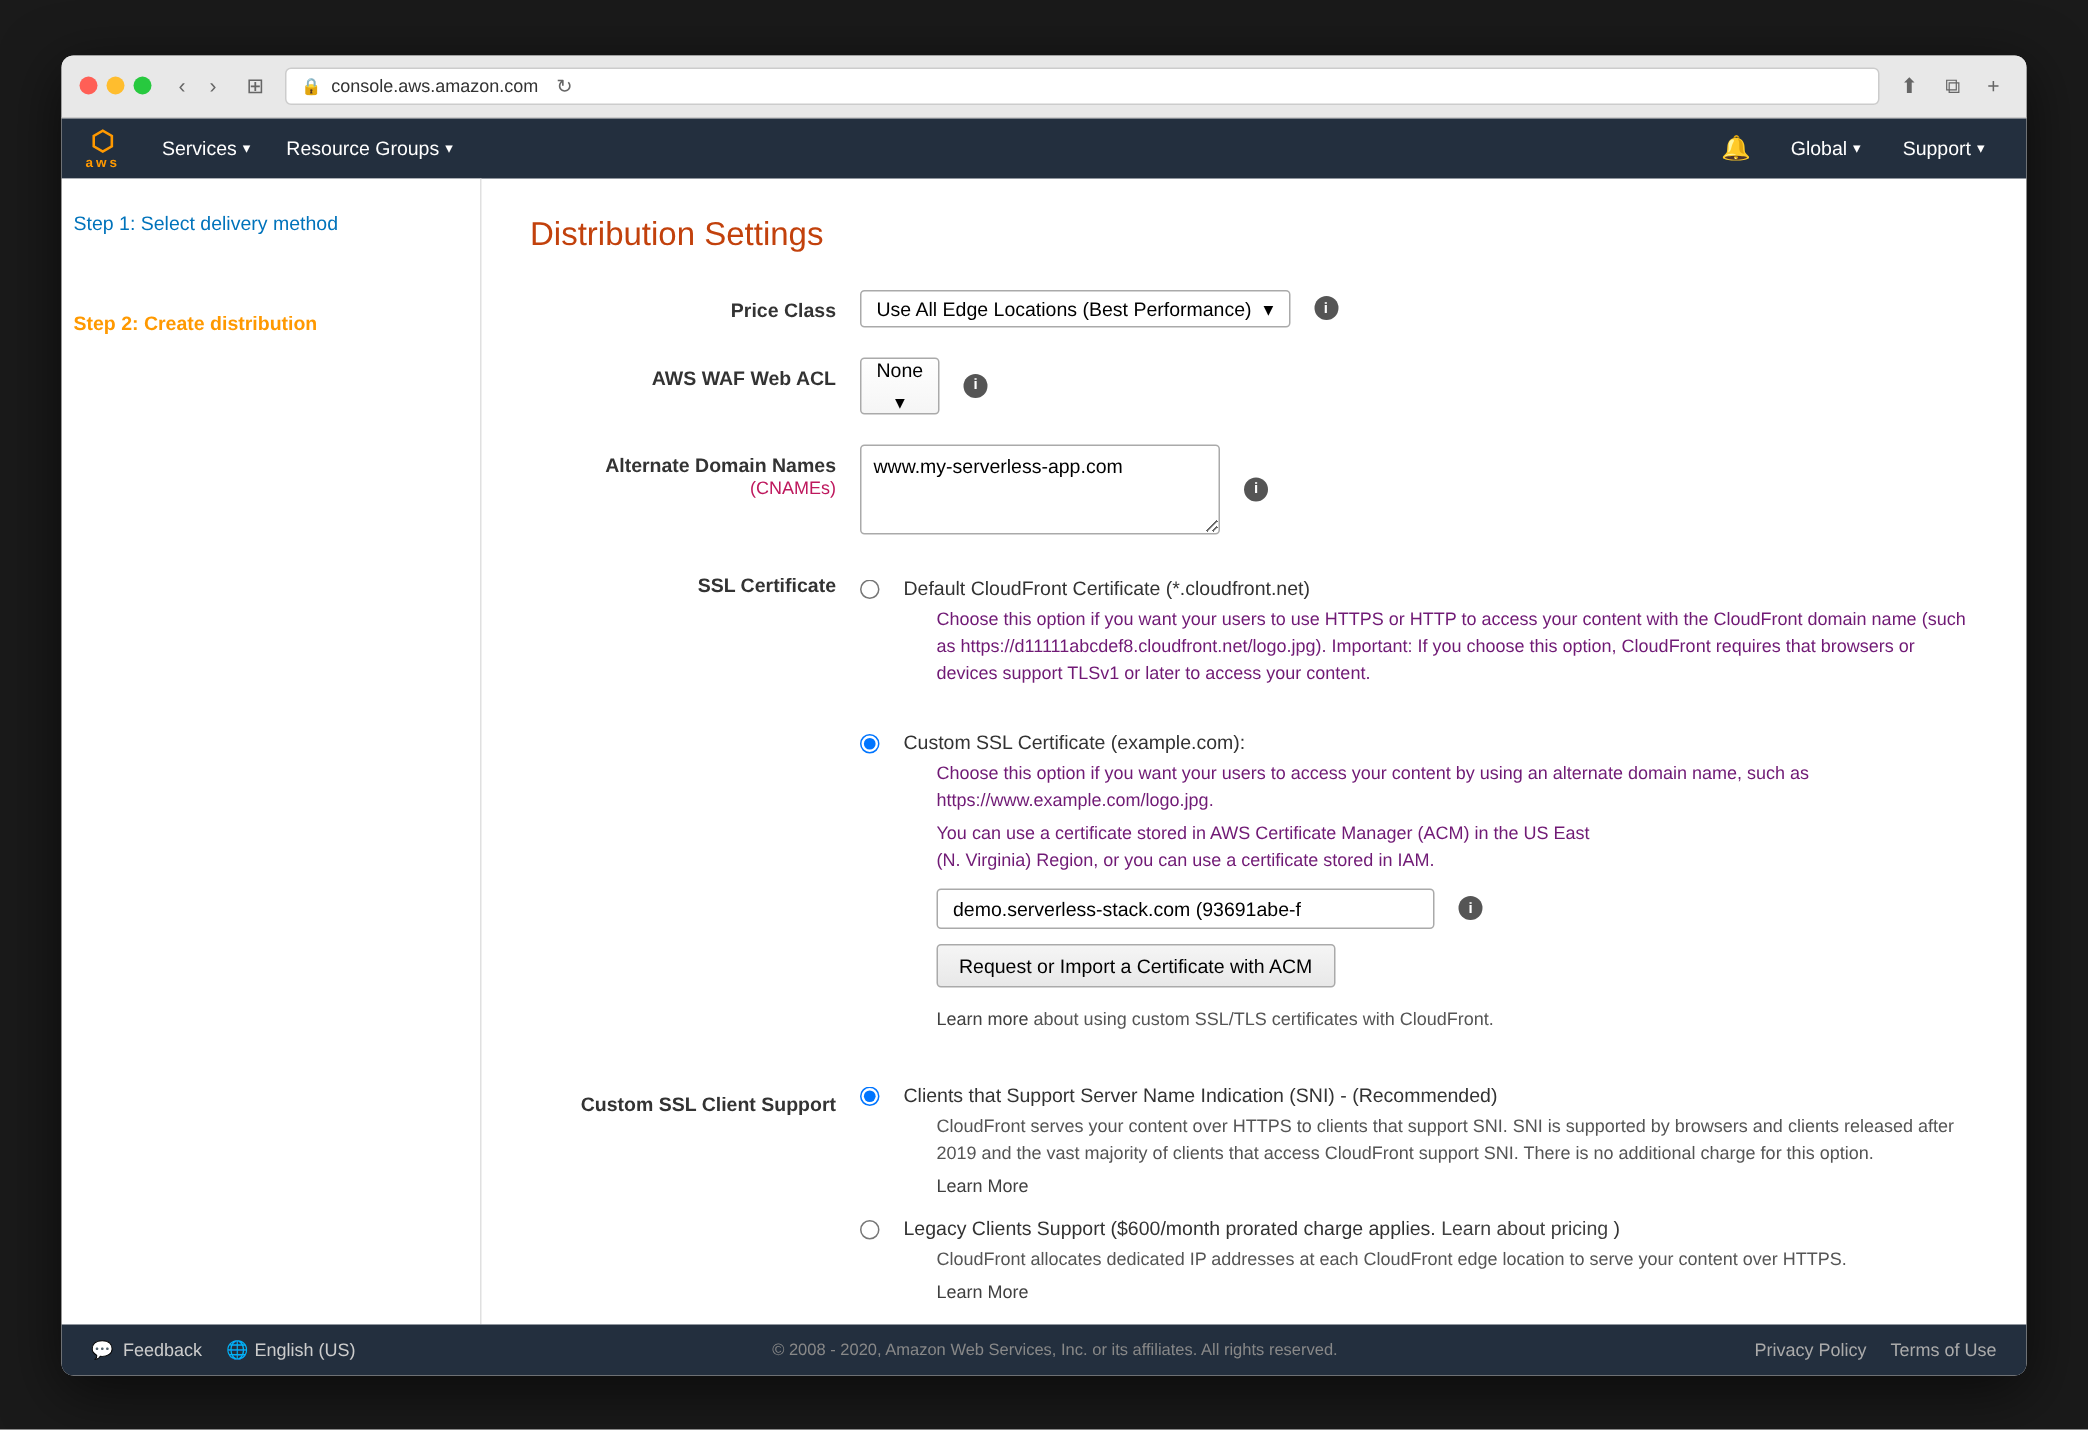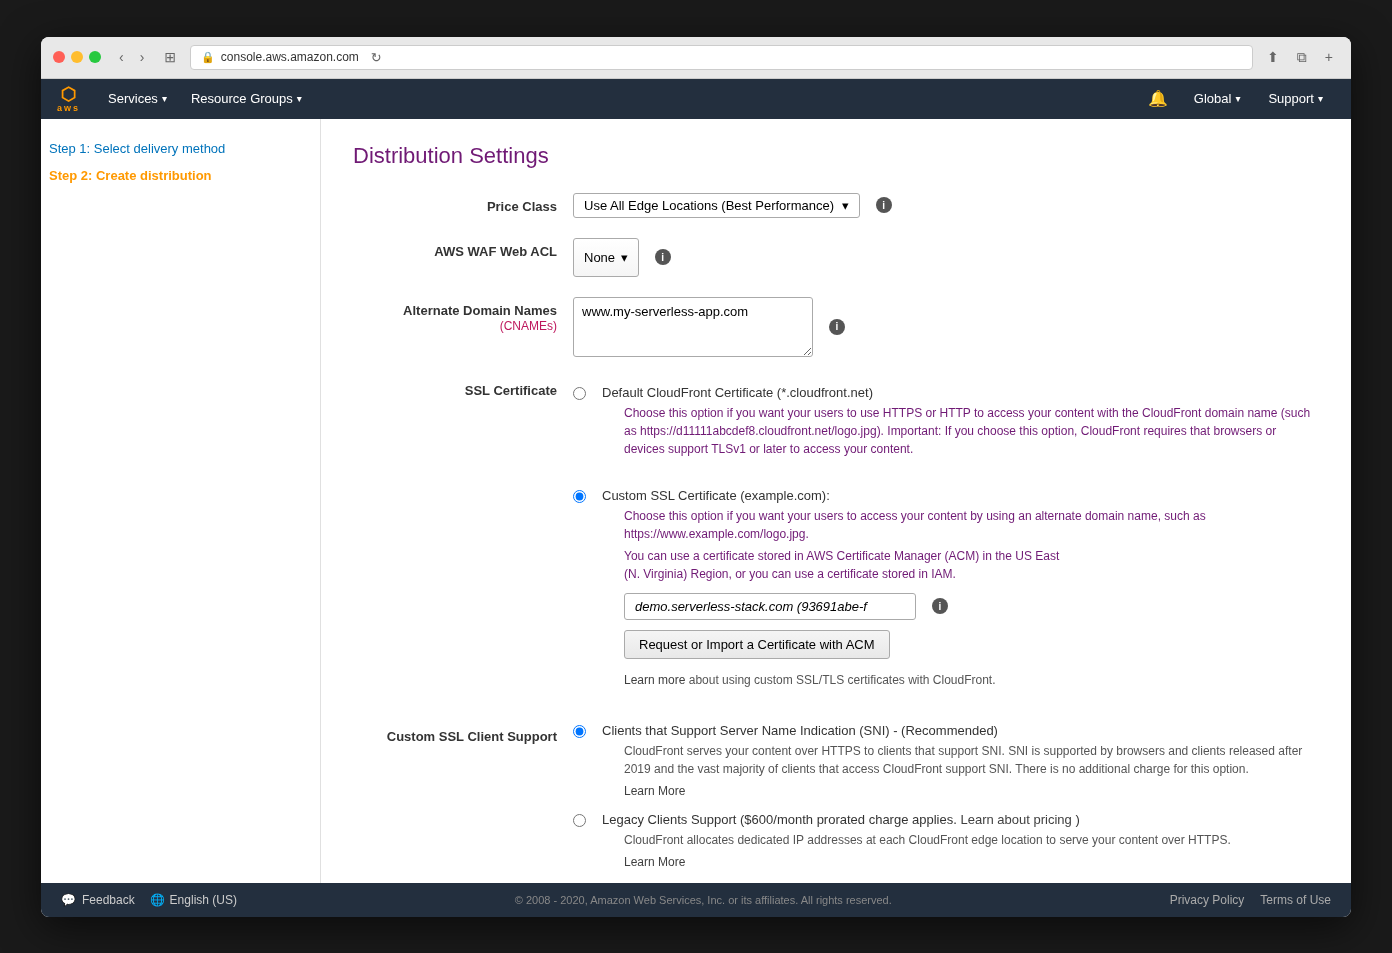--- a/index.html
+++ b/index.html
@@ -136,32 +136,32 @@
       background: #fff;
       border-right: 1px solid #e0e0e0;
       padding: 16px 0;
       flex-shrink: 0;
     }
     .sidebar-step {
       padding: 6px 8px;
       font-size: 13px;
       cursor: pointer;
     }
-    .sidebar-step-active { color: #ff9900; font-weight: bold; }
+    .sidebar-step-active { color: #ff9900; font-weight: bold; margin-top: 40px; }
     .sidebar-step-link { color: #0073bb; }
     
     .content {
       flex: 1;
       overflow-y: auto;
       padding: 24px 32px;
     }
     .page-title {
       font-size: 22px;
       font-weight: 400;
-      color: #701a75;
+      color: #c2410c;
       margin-bottom: 24px;
     }
     .form-section {
       width: 100%;
     }
     .form-row {
       display: flex;
       margin-bottom: 20px;
       align-items: flex-start;
     }
@@ -220,26 +220,27 @@
     }
     .form-row-with-info {
       display: flex;
       align-items: center;
       gap: 8px;
     }
     .select-none {
       background: linear-gradient(to bottom, #fff, #f5f5f5);
       border: 1px solid #aaa;
       border-radius: 3px;
-      padding: 11px 10px;
+      padding: 0 10px;
       font-size: 13px;
       cursor: pointer;
       display: inline-flex;
       align-items: center;
       gap: 6px;
+      flex-direction: column;
     }
     .textarea-field {
       width: 240px;
       height: 60px;
       border: 1px solid #aaa;
       border-radius: 3px;
       padding: 6px 8px;
       font-size: 13px;
       font-family: inherit;
       resize: both;
@@ -263,22 +264,21 @@
       display: flex;
       align-items: center;
       gap: 8px;
       margin: 10px 0 10px 22px;
     }
     .cert-input {
       border: 1px solid #aaa;
       border-radius: 3px;
       padding: 5px 10px;
       font-size: 13px;
-      width: 292px;
-      font-style: italic;
+      width: 332px;
     }
     .acm-button {
       background: linear-gradient(to bottom, #f5f5f5, #e8e8e8);
       border: 1px solid #aaa;
       border-radius: 3px;
       padding: 6px 14px;
       font-size: 13px;
       cursor: pointer;
       margin: 0 0 10px 22px;
     }

